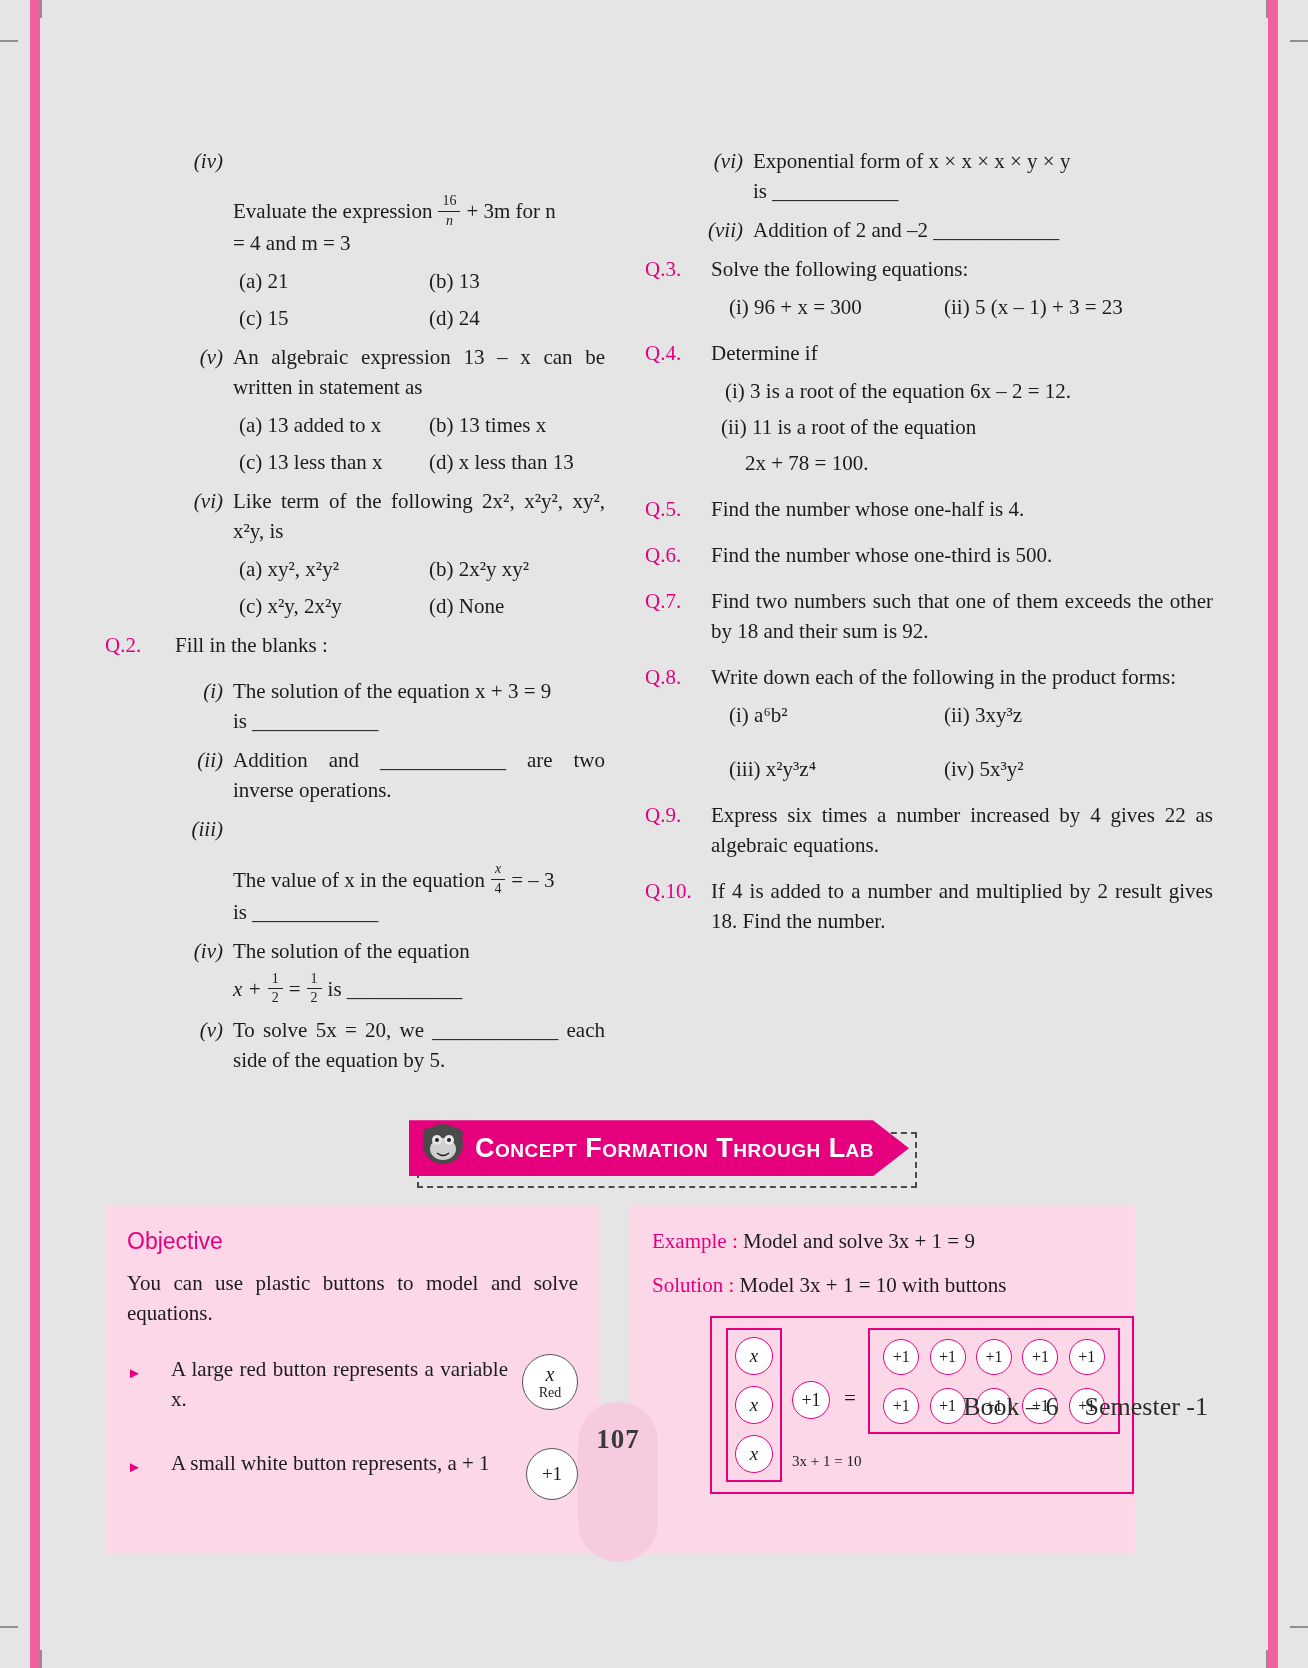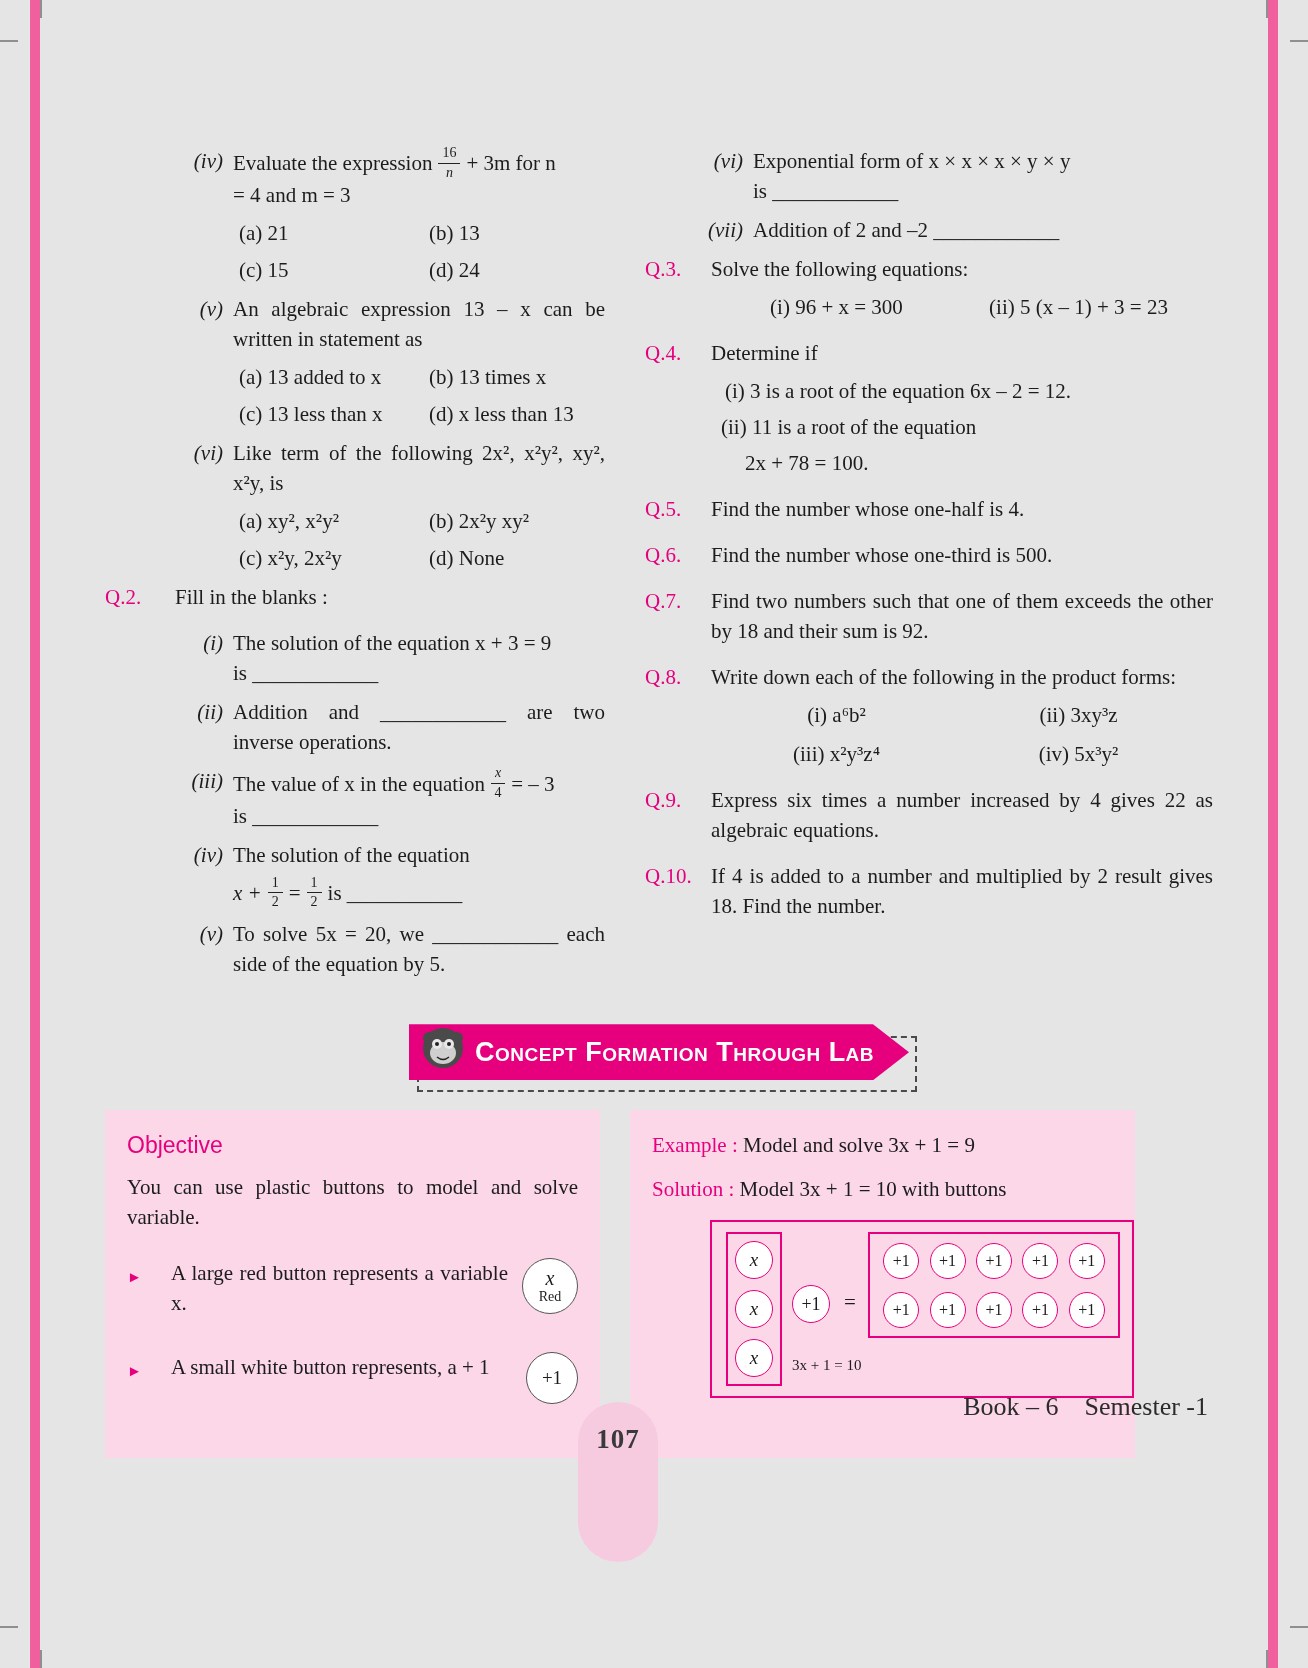--- a/index.html
+++ b/index.html
@@ -23,25 +23,25 @@
   .qlabel{width:70px;flex:none;color:var(--accent);}
   .qlabel-r{width:66px;flex:none;color:var(--accent);}
   .qbody{flex:1;text-align:justify;}
   .indent-items{padding-left:60px;}
   .indent-items-r{padding-left:50px;}
   .sub{display:flex;margin-bottom:9px;}
   .slabel{width:58px;flex:none;text-align:right;margin-right:10px;font-style:italic;}
   .slabel-r{width:48px;flex:none;text-align:right;margin-right:10px;font-style:italic;}
   .sbody{flex:1;text-align:justify;}
   .opts{display:grid;grid-template-columns:190px 1fr;row-gap:7px;margin-top:8px;padding-left:6px;text-align:left;}
-  .opts-r{display:grid;grid-template-columns:215px 1fr;row-gap:9px;margin-top:8px;padding-left:18px;text-align:center;}
+  .opts-r{display:grid;grid-template-columns:215px 1fr;row-gap:24px;margin-top:8px;padding-left:18px;text-align:left;}
   .frac{display:inline-flex;flex-direction:column;align-items:center;line-height:1.05;font-size:14px;margin:0 6px;}
   .frac .fn{padding:0 4px 2px;border-bottom:1.6px solid #222;}
   .frac .fd{padding-top:2px;}
-  .mathline{display:flex;align-items:center;flex-wrap:wrap;row-gap:4px;}
+  .mathline{display:flex;align-items:center;flex-wrap:wrap;row-gap:4px;margin-top:48px;}
   .cont-line{padding-left:34px;}
   
   .banner-wrap{position:relative;width:500px;height:56px;margin:36px auto 0;}
   .banner-dash{position:absolute;left:8px;top:12px;width:100%;height:100%;border:2px dashed #4a4a4a;}
   .banner{position:absolute;inset:0;background:var(--accent);display:flex;align-items:center;gap:10px;
           padding:0 48px 0 12px;
           clip-path:polygon(0 0,calc(100% - 36px) 0,100% 50%,calc(100% - 36px) 100%,0 100%);}
   .banner-title{color:#fff;font-family:"Liberation Sans",sans-serif;font-weight:bold;
                 font-variant:small-caps;font-size:27px;letter-spacing:.5px;white-space:nowrap;}
   
@@ -300,21 +300,21 @@
             <path d="M16 31 Q22 36 28 31" stroke="#222" stroke-width="1.5" fill="none"></path>
           </svg>
         </span>
         <span class="banner-title">Concept Formation Through Lab</span>
       </div>
     </div>
 
     <div class="boxes">
       <div class="pinkbox">
         <div class="obj-head">Objective</div>
-        <div class="obj-intro">You can use plastic buttons to model and solve variable.</div>
+        <div class="obj-intro">You can use plastic buttons to model and solve equations.</div>
         <div class="bullet-row">
           <span class="tri">►</span>
           <div class="bullet-text">A large red button represents a variable x.</div>
           <div class="btn-circle">
             <span class="bx">x</span>
             <span class="br">Red</span>
           </div>
         </div>
         <div class="bullet-row">
           <span class="tri">►</span>

